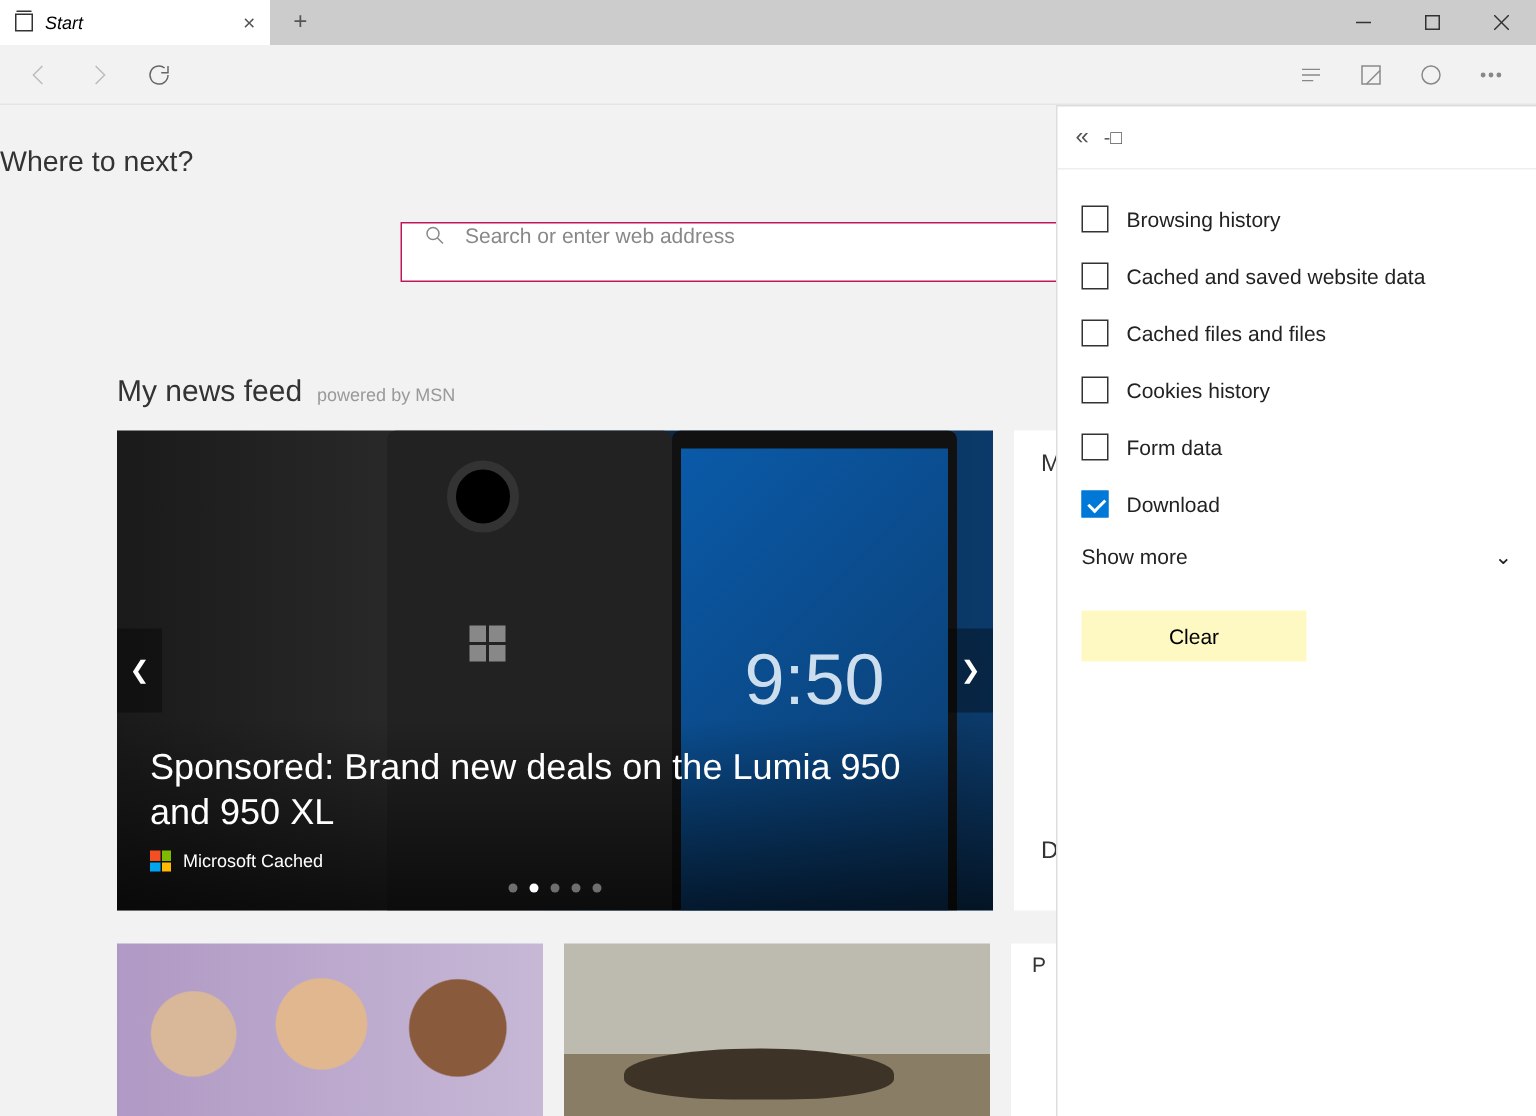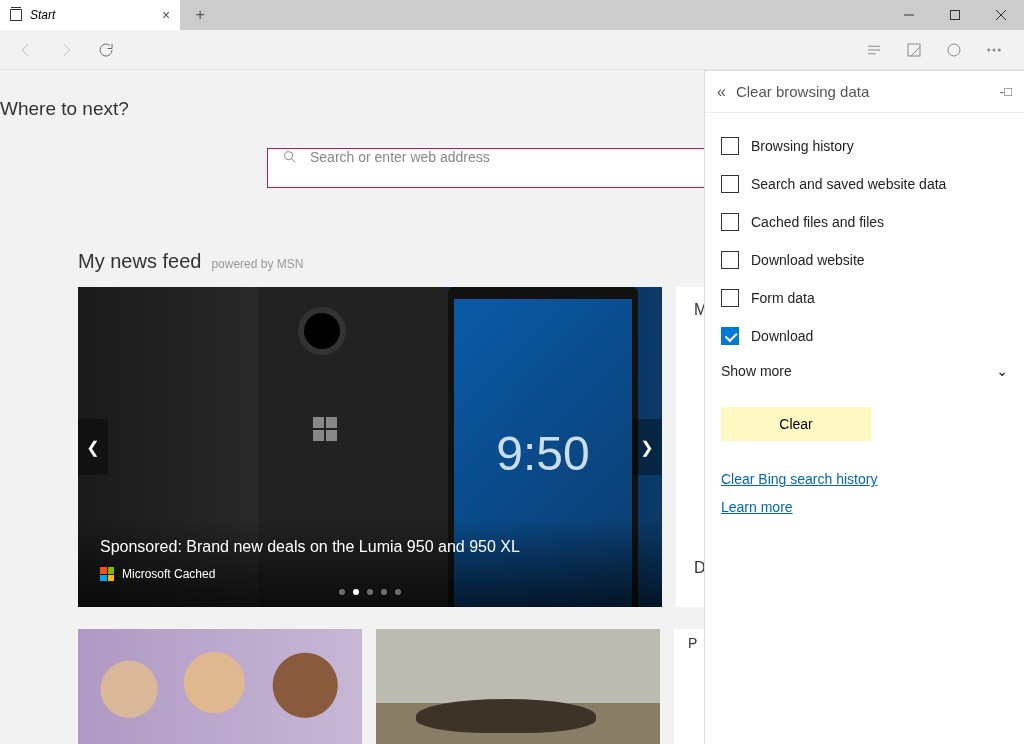--- a/index.html
+++ b/index.html
@@ -40,21 +40,21 @@
 .phone { width: 190px; background:#111; border-radius: 6px 6px 0 0; margin-top:0; position:relative; }
 .phone.back { background:#222; }
 .phone.back .lens { position:absolute; top:20px; left:40px; width:48px; height:48px; border-radius:50%; background:#000; border:6px solid #333; }
 .phone.back .winlogo { position:absolute; top:130px; left:55px; width:24px; height:24px; display:grid; grid-template-columns:1fr 1fr; grid-template-rows:1fr 1fr; gap:2px; }
 .phone.back .winlogo div{background:#888;}
 .phone.front .screen { position:absolute; inset:12px 6px 0 6px; background: linear-gradient(135deg,#0a5aa8,#0b3a6a); display:flex; flex-direction:column; align-items:center; justify-content:center; color:#cde;}
 .phone.front .screen .time { font-size:48px; font-weight:200; }
 .card-arrow { position:absolute; top:50%; transform: translateY(-50%); width:30px; height:56px; background:rgba(0,0,0,0.35); color:#fff; display:flex; align-items:center; justify-content:center; cursor:pointer; }
 .card-arrow.left{left:0;} .card-arrow.right{right:0;}
 .card-overlay{ position:absolute; left:0; right:0; bottom:0; padding:18px 22px 26px; color:#fff; background:linear-gradient(transparent, rgba(0,0,0,0.65));}
-.card-overlay h2{ font-size:16px; font-weight:400; line-height:1.25; }
+.card-overlay h2{ font-size:24px; font-weight:400; line-height:1.25; }
 .card-src{ display:flex; align-items:center; gap:8px; margin-top:10px; font-size:12px;}
 .mslogo{width:14px;height:14px;display:grid;grid-template-columns:1fr 1fr;grid-template-rows:1fr 1fr;gap:1px;}
 .mslogo div:nth-child(1){background:#f25022;} .mslogo div:nth-child(2){background:#7fba00;}
 .mslogo div:nth-child(3){background:#00a4ef;} .mslogo div:nth-child(4){background:#ffb900;}
 .dots{position:absolute;bottom:12px;left:50%;transform:translateX(-50%);display:flex;gap:8px;}
 .dots span{width:6px;height:6px;border-radius:50%;background:rgba(255,255,255,0.4);}
 .dots span.active{background:#fff;}
 
 .side-card{ width: 270px; height:320px; background:#fff; padding: 14px 4px 0 18px; color:#333; font-size:14px; overflow:hidden;}
 .side-card .letter{ font-size:16px; }
@@ -230,53 +230,48 @@
       <div class="thumb side">
           <span class="p-letter">P</span>
         </div>
     </div>
   </div>
 </div>
 
 <div class="panel">
   <div class="panel-head">
     <span class="back">«</span>
-    <span class="title">Clear browsing data</span>
     <span class="pin">‑□</span>
   </div>
   <div class="panel-body">
     <div id="options">
         <div class="check-row">
           <span class="cbox"></span>
           <span>Browsing history</span>
         </div>
         <div class="check-row">
           <span class="cbox"></span>
-          <span>Search and saved website data</span>
+          <span>Cached and saved website data</span>
         </div>
         <div class="check-row">
           <span class="cbox"></span>
           <span>Cached files and files</span>
         </div>
         <div class="check-row">
           <span class="cbox"></span>
-          <span>Download website</span>
+          <span>Cookies history</span>
         </div>
         <div class="check-row">
           <span class="cbox"></span>
           <span>Form data</span>
         </div>
         <div class="check-row">
           <span class="cbox checked"></span>
           <span>Download</span>
         </div>
       </div>
     <div class="show-more">
       <span>Show more</span>
       <span>⌄</span>
     </div>
     <button class="clear-btn">Clear</button>
-    <div class="panel-links">
-      <a>Clear Bing search history</a>
-      <a>Learn more</a>
-    </div>
   </div>
 </div>
 
 </body></html>

